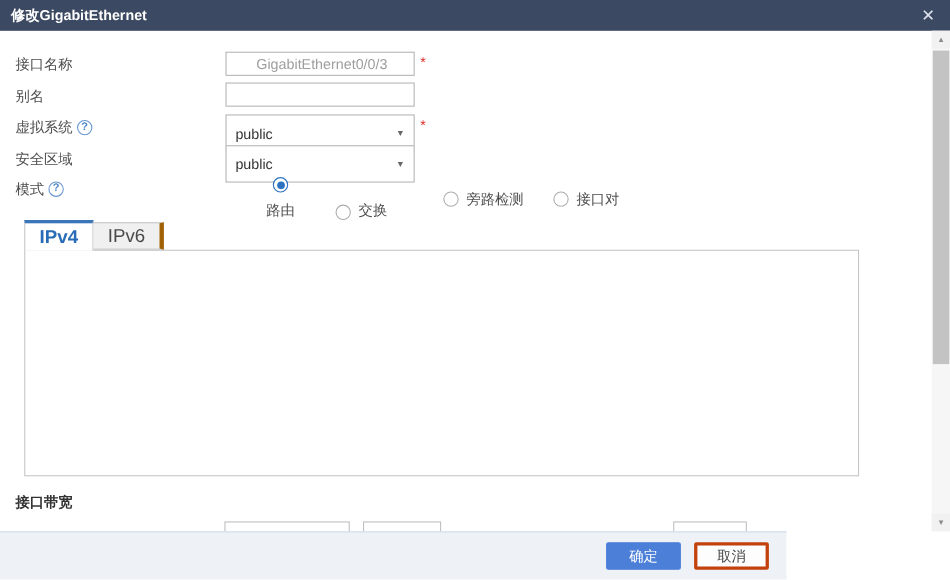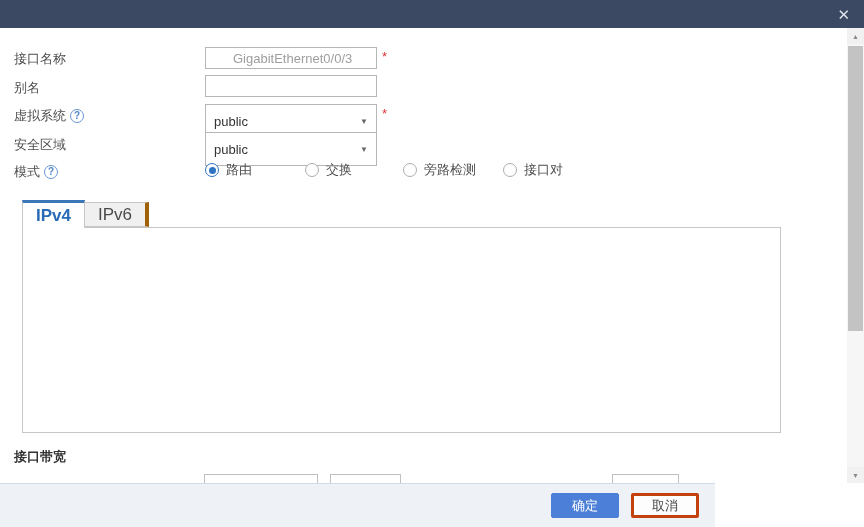--- a/index.html
+++ b/index.html
@@ -100,20 +100,21 @@
     color:#8a8a8a; font-size:7px; display:flex; align-items:center; justify-content:center; cursor:pointer;
   }
   .sb-up { top:0; }
   .sb-down { bottom:0; }
   .sb-thumb { position:absolute; left:1px; top:18px; width:15px; height:285px; background:#c3c3c3; cursor:pointer; }
 </style>
 </head>
 <body>
 
 <div class="titlebar">
+  <span>修改GigabitEthernet</span>
   <span class="close-btn">✕</span>
 </div>
 
 <div class="abs flabel" style="left:14px; top:50px;">接口名称</div>
 <input class="abs text-input" style="left: 205px; top: 47px; padding-left: 27px;" disabled="" value="GigabitEthernet0/0/3">
 <span class="abs req" style="left:382px; top:49px;">*</span>
 
 <div class="abs flabel" style="left:14px; top:79px;">别名</div>
 <input class="abs text-input" style="left: 205px; top: 75px;" value="">
 
@@ -131,25 +132,25 @@
 <div class="abs sel" style="left:205px; top:132px;">
   <span>public</span>
   <span class="caret">▼</span>
 </div>
 
 <div class="abs flabel" style="left:14px; top:163px;">
   <span>模式</span>
   <span class="help-icon">?</span>
 </div>
 <div class="abs" style="left:205px; top:161px; display:flex; gap:0;">
-  <span class="radio-item" style="width:100px;">
+  <span class="radio-item" style="width:100px;flex-direction:column;">
     <span class="radio checked"></span>
     <span>路由</span>
   </span>
-  <span class="radio-item" style="width:98px;">
+  <span class="radio-item" style="width:98px;align-items:flex-end;">
     <span class="radio"></span>
     <span>交换</span>
   </span>
   <span class="radio-item" style="width:100px;">
     <span class="radio"></span>
     <span>旁路检测</span>
   </span>
   <span class="radio-item">
     <span class="radio"></span>
     <span>接口对</span>

